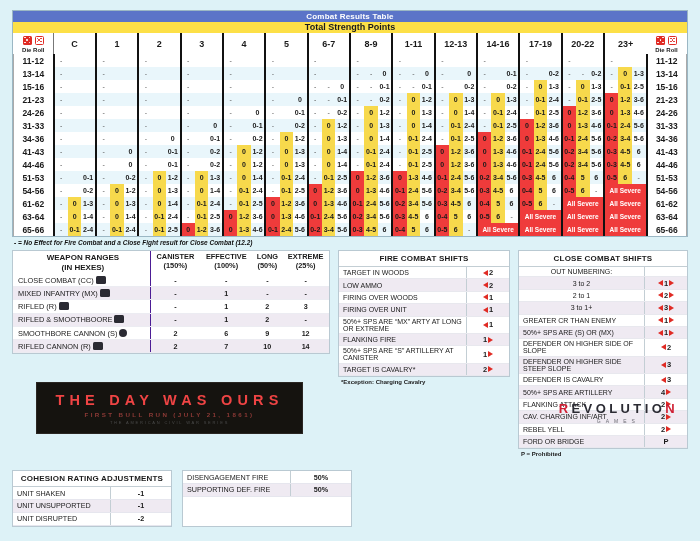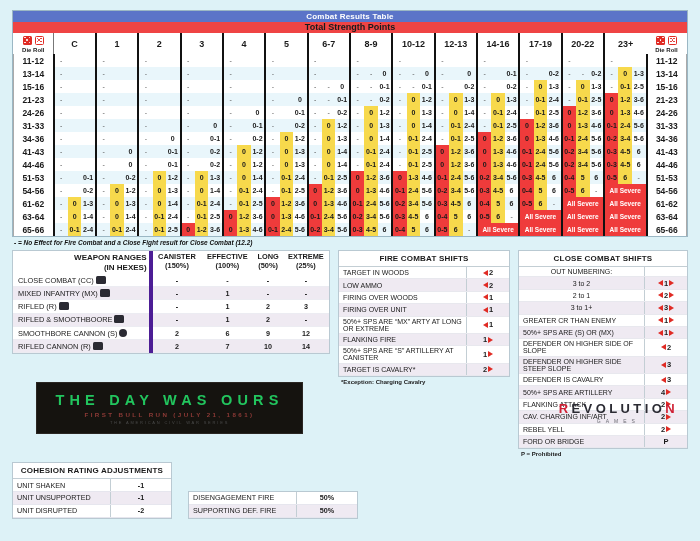--- a/index.html
+++ b/index.html
@@ -11,21 +11,21 @@
     overflow:hidden;
   }
   .page{position:relative;width:700px;height:448px;box-sizing:border-box;padding:10px 12px;}
 
   
   .crt{width:676px;background:#fff;border:1px solid #9bb7c4;box-sizing:border-box;}
   .crt-title{
     background:#5b74c8;color:#fff;font-size:8px;font-weight:bold;text-align:center;
     letter-spacing:.2px;padding:1px 0 1px 0;line-height:9px;
   }
-  .tsp{font-size:9px;font-weight:bold;text-align:center;line-height:11px;background:#ef4444;}
+  .tsp{font-size:9px;font-weight:bold;text-align:center;line-height:11px;background:#fde047;}
   table.crt-table{border-collapse:collapse;width:100%;table-layout:fixed;font-size:7px;}
   table.crt-table td,table.crt-table th{padding:0;margin:0;}
   .dieh{width:40px;}
   .colh{
     font-size:9px;font-weight:bold;text-align:center;height:13px;vertical-align:middle;
     border-left:2px solid #111;background:#fff;
   }
   .colh.first{border-left:1px solid #777;}
   .dieroll-cell{
     font-size:8.5px;font-weight:bold;text-align:center;background:#fff;
@@ -69,54 +69,54 @@
   }
   table.ptab{width:100%;border-collapse:collapse;font-size:7.2px;}
   table.ptab td{padding:1.4px 4px;border-bottom:1px solid #e6e6ee;}
   table.ptab tr:nth-child(even) td{background:#efeaf2;}
   .num{text-align:center;font-weight:bold;}
 
   
   .weapons{width:340px;}
   .weapons table{width:100%;border-collapse:collapse;font-size:7.2px;}
   .weapons th{font-size:7.4px;font-weight:bold;text-align:center;padding:2px 2px;vertical-align:top;line-height:8.5px;}
-  .weapons th.lbl{text-align:right;padding-left:5px;font-size:8px;line-height:9.5px;}
+  .weapons th.lbl{text-align:center;padding-left:5px;font-size:8px;line-height:9.5px;}
   .weapons td{padding:1.6px 2px;border-bottom:1px solid #ececf2;}
   .weapons td.wname{text-align:left;padding-left:5px;font-size:7.4px;font-weight:normal;white-space:nowrap;}
   .weapons td.v{text-align:center;font-weight:bold;}
   .weapons tr:nth-child(even) td{background:#efeaf2;}
-  .weapons .divcol{border-left:4px solid #4c1d95;}
+  .weapons .divcol{border-left:1px solid #4c1d95;}
   .badge{display:inline-block;vertical-align:middle;margin-left:2px;
          width:10px;height:8px;border-radius:1.5px;background:#2b2b33;position:relative;top:-1px;}
   .badge.sq{background:#2b2b33;}
   .badge.circ{border-radius:50%;width:8px;height:8px;background:#2b2b33;}
   .fcs{width:172px;}
   .ccs{width:170px;}
   table.sh{width:100%;border-collapse:collapse;font-size:7px;}
   table.sh td{padding:1.2px 4px;border-bottom:1px solid #e8e8ee;vertical-align:middle;}
   table.sh tr:nth-child(even) td{background:#efeaf2;}
   td.shv{width:34px;text-align:center;border-left:1px solid #c3ced4;font-weight:bold;font-size:7.5px;white-space:nowrap;}
   .arrL,.arrR{display:inline-block;width:0;height:0;border-top:3.5px solid transparent;border-bottom:3.5px solid transparent;vertical-align:middle;position:relative;top:-.5px;}
   .arrL{border-right:5px solid #e02b24;margin-right:1px;}
   .arrR{border-left:5px solid #e02b24;margin-left:1px;}
   .subnote{font-size:6px;margin:2px 0 0 3px;font-weight:bold;}
   .ctr{text-align:center;}
 
   
-  .bottom-row{display:flex;gap:16px;margin-top:5px;align-items:flex-end;}
+  .bottom-row{display:flex;gap:10px;margin-top:13px;}
   .coh{width:160px;}
   .fsp{width:170px;}
 
   
   .logo{
     position:absolute;left:36px;bottom:14px;width:265px;height:50px;background:#15130f;
     display:flex;flex-direction:column;align-items:center;justify-content:center;
     border:1px solid #2a2622;
   }
-  .logo .l1{color:#22c55e;font-size:14.5px;font-weight:bold;letter-spacing:5.2px;line-height:16px;}
+  .logo .l1{color:#ef4444;font-size:14.5px;font-weight:bold;letter-spacing:5.2px;line-height:16px;}
   .logo .l2{color:#8d3a36;font-size:6.2px;font-weight:bold;letter-spacing:2.4px;margin-top:3px;}
   .logo .l3{color:#4a4a4a;font-size:4px;letter-spacing:1.8px;margin-top:2px;}
   .rev{position:absolute;right:22px;bottom:24px;text-align:center;}
   .rev .r1{font-size:13px;font-weight:bold;letter-spacing:3.4px;color:#2b2b33;}
   .rev .r1 .rd{color:#cf1f33;}
   .rev .r2{font-size:5px;letter-spacing:5px;color:#6a6a72;margin-top:2px;}
 </style>
 </head>
 <body>
 
@@ -176,21 +176,21 @@
               <div class="dieroll-label">Die Roll</div>
             </td>
             <th class="colh first">C</th>
             <th class="colh">1</th>
             <th class="colh">2</th>
             <th class="colh">3</th>
             <th class="colh">4</th>
             <th class="colh">5</th>
             <th class="colh">6-7</th>
             <th class="colh">8-9</th>
-            <th class="colh">10-12</th>
+            <th class="colh">1-11</th>
             <th class="colh">12-13</th>
             <th class="colh">14-16</th>
             <th class="colh">17-19</th>
             <th class="colh">20-22</th>
             <th class="colh">23+</th>
             <td class="dicehdr dieh">
               <div class="dice-wrap">
                 <span class="die red">
                   <span class="pip"></span>
                   <span class="pip" style="visibility: hidden;"></span>

